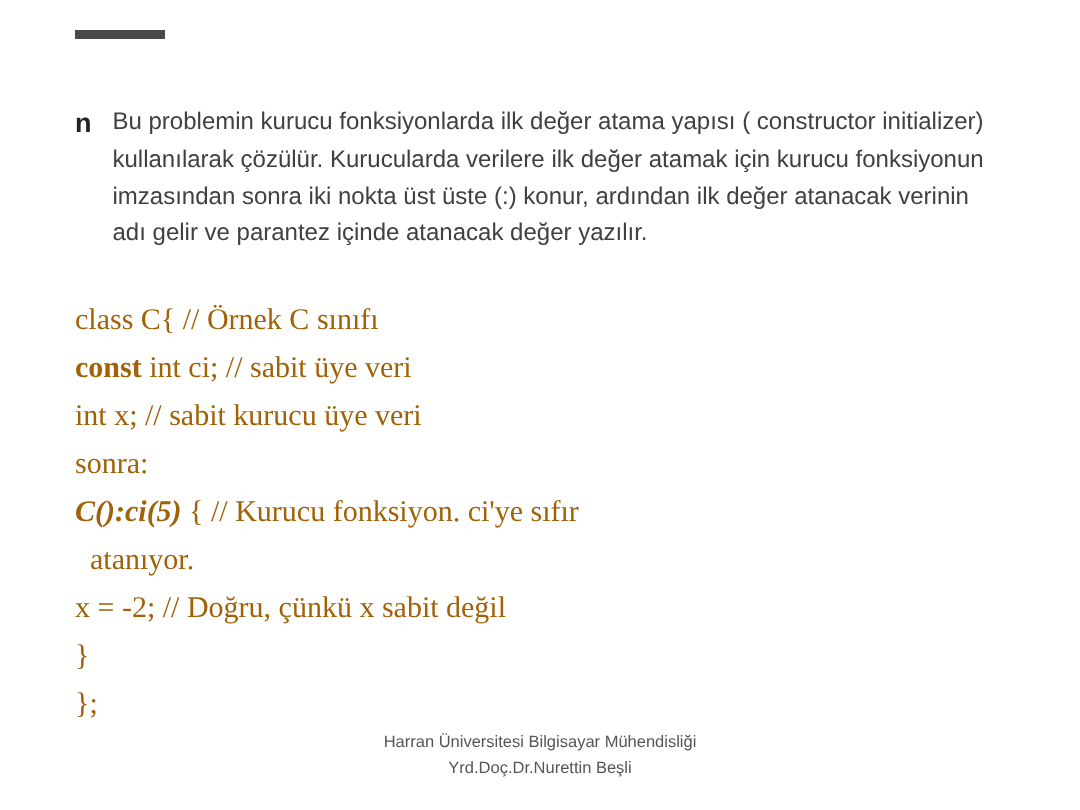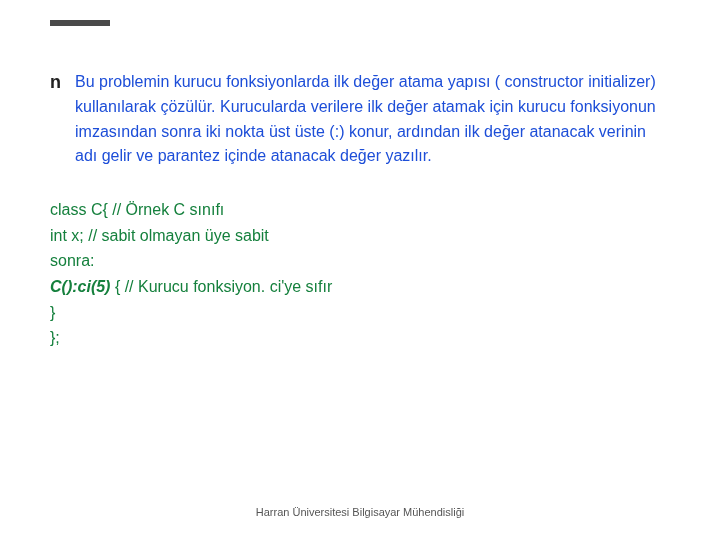--- a/index.html
+++ b/index.html
@@ -44,30 +44,30 @@
       font-size: 18px;
       font-weight: bold;
       color: #222;
       margin-right: 14px;
       margin-top: 2px;
       flex-shrink: 0;
     }
 
     .bullet-text {
       font-size: 16px;
-      color: #1d4ed8;
+      color: #404040;
       line-height: 1.55;
       font-family: Arial, sans-serif;
     }
 
     .code-section {
-      font-family: Liberation Sans, sans-serif;
-      font-size: 16px;
+      font-family: Liberation Serif, serif;
+      font-size: 20px;
       line-height: 1.6;
-      color: #15803d;
+      color: #a16207;
       margin-left: 0px;
       margin-top: 10px;
     }
 
     .code-section .bold {
       font-weight: bold;
     }
 
     .code-section .bold-italic {
       font-weight: bold;
@@ -97,23 +97,27 @@
       Bu problemin kurucu fonksiyonlarda ilk değer atama yapısı
       ( constructor initializer) kullanılarak çözülür. Kurucularda verilere
       ilk değer atamak için kurucu fonksiyonun imzasından sonra iki
       nokta üst üste (:) konur, ardından ilk değer atanacak verinin adı
       gelir ve parantez içinde atanacak değer yazılır.
     </div>
   </div>
 
   <div class="code-section">
     <div>class C{ // Örnek C sınıfı</div>
-    <div>int x; // sabit olmayan üye sabit</div>
+    <div><span class="bold">const</span> int ci; // sabit üye veri</div>
+    <div>int x; // sabit kurucu üye veri</div>
     <div>sonra:</div>
     <div><span class="bold-italic">C():ci(5)</span> { // Kurucu fonksiyon. ci'ye sıfır</div>
+    <div>&nbsp;&nbsp;atanıyor.</div>
+    <div>x = -2; // Doğru, çünkü x sabit değil</div>
     <div>}</div>
     <div>};</div>
   </div>
 
   <div class="footer">
     <div>Harran Üniversitesi Bilgisayar Mühendisliği</div>
+    <div>Yrd.Doç.Dr.Nurettin Beşli</div>
   </div>
 </div>
 
 </body></html>

